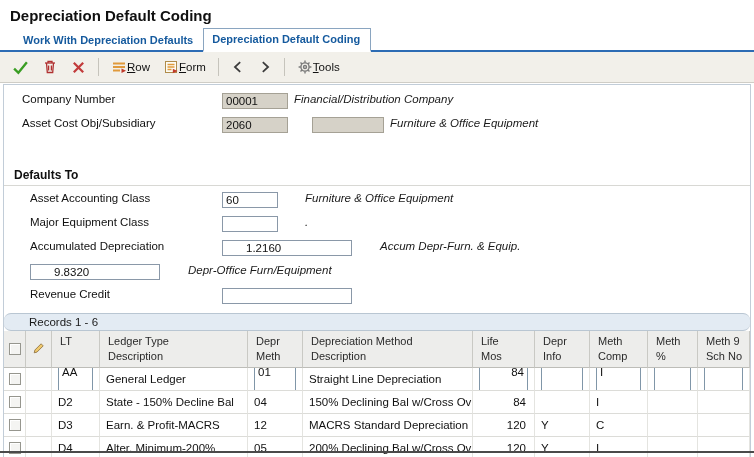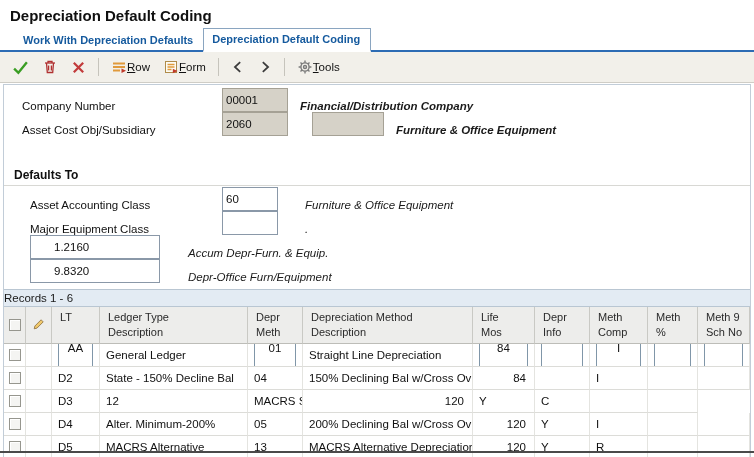--- a/index.html
+++ b/index.html
@@ -21,43 +21,43 @@
   .sep { width:1px; height:18px; background:#c6c4bc; margin:0 5px; }
   .mnemonic { display:inline-block; font-size:11.5px; color:#111; }
   .mnemonic::first-letter { text-decoration:underline; }
   .tbtn svg { display:block; }
 
   
   .content { position:absolute; top:84px; left:3px; right:3px; bottom:0; border:1px solid #c2cdd8; border-bottom:none; background:#fff; }
 
   
   .form-area { padding-top:8px; }
-  .frow { height:19px; margin-bottom:5px; display:flex; align-items:flex-end; padding-left:18px; font-size:11.5px; color:#111; }
+  .frow { height:19px; margin-bottom:5px; display:flex; align-items:flex-start; padding-left:18px; font-size:11.5px; color:#111; }
   .frow label { flex:0 0 200px; }
   .frow.ind { padding-left:26px; }
   .frow.ind label { flex:0 0 192px; }
-  .inp { height:24px; border:1px solid #8a98a8; background:#fff; font-size:11.5px; padding:0 3px; font-family:inherit; color:#111; }
+  .inp { height:16px; border:1px solid #8a98a8; background:#fff; font-size:11.5px; padding:0 3px; font-family:inherit; color:#111; }
   .inp.dis { background:#d6d2c8; border-color:#a5a195; }
   .w66 { width:66px; } .w72 { width:72px; } .w56 { width:56px; } .w130 { width:130px; }
   .numpad { padding-left:23px; }
-  .ml6 { margin-left:12px;font-weight:bold; } .ml24 { margin-left:24px; } .ml27 { margin-left:27px; } .ml28 { margin-left:28px; }
+  .ml6 { margin-left:6px; } .ml24 { margin-left:24px; } .ml27 { margin-left:27px; } .ml28 { margin-left:28px; }
   .desc { font-style:italic; color:#1a1a1a; font-size:11.5px; white-space:nowrap; }
   .sect { font-weight:bold; font-size:12px; color:#101010; padding:7px 0 3px 10px; border-bottom:1px solid #d8d8d4; margin-bottom:6px;margin-top:25px; }
 
   
-  .records { height:18px; background:#e3ebf3; border-top:1px solid #b9c6d2; border-bottom:1px solid #b9c6d2; display:flex; align-items:center; padding-left:0; font-size:11.5px; color:#1a1a1a; margin-top:6px; }
+  .records { height:18px; background:#e3ebf3; border-top:1px solid #b9c6d2; border-bottom:1px solid #b9c6d2; display:flex; align-items:center; padding-left:25px; font-size:11.5px; color:#1a1a1a; margin-top:6px;border-radius:7px; }
   .grid-head, .grid-row { display:grid; grid-template-columns:22px 26px 48px 148px 55px 170px 62px 55px 58px 50px 1fr; }
   .grid-head { background:#ededeb; }
   .gh { border-right:1px solid #c9c9c4; border-bottom:1px solid #bdbdb8; padding:3px 4px 3px 8px; font-size:11px; color:#2a2a2a; white-space:pre-line; line-height:1.35; min-height:34px; }
   .gh.cen { display:flex; align-items:center; justify-content:center; padding:2px; }
   .cell { height:23px; border-right:1px solid #e4e4e0; border-bottom:1px solid #dcdcd8; font-size:11.5px; color:#111; display:flex; align-items:center; padding:0 6px; overflow:hidden; white-space:nowrap; }
   .c-sel, .c-pencil { justify-content:center; padding:0; }
   .val { display:block; width:100%; }
   .num { text-align:right; padding-right:2px; }
-  .edit-row .boxable { border:1px solid #8096a8; background:#fff; height:30px; line-height:15px; padding:0 3px;text-align:center; }
+  .edit-row .boxable { border:1px solid #8096a8; background:#fff; height:30px; line-height:15px; padding:0 3px; }
   .chk { width:12px; height:12px; background:#f4f4f2; border:1px solid #96968e; box-shadow:inset 1px 1px 0 #fff; }
   .bottom-line { position:absolute; left:0; right:0; bottom:4px; height:2px; background:#4a4a4a; }
 </style>
 </head>
 <body>
 
 <div class="screen">
 
   <div class="titlebar">
     <h1>Depreciation Default Coding</h1>
@@ -149,29 +149,34 @@
         <span class="desc ml27">Furniture &amp; Office Equipment</span>
       </div>
 
       <div class="frow ind">
         <label>Major Equipment Class</label>
         <input class="inp w56" value="" style="">
         <span class="desc ml27">.</span>
       </div>
 
       <div class="frow ind">
+        <label>Accumulated Depreciation</label>
         <input class="inp w130 numpad" value="1.2160" style="">
         <span class="desc ml28">Accum Depr-Furn. &amp; Equip.</span>
       </div>
 
       <div class="frow ind">
         <input class="inp w130 numpad" value="9.8320" style="">
         <span class="desc ml28">Depr-Office Furn/Equipment</span>
       </div>
 
+      <div class="frow ind">
+        <label>Revenue Credit</label>
+        <input class="inp w130" value="" style="">
+      </div>
 
     </div>
 
     <div class="records">
       <span>Records 1 - 6</span>
     </div>
 
     <div class="grid-head">
       <div class="gh cen"><span class="chk"></span></div>
       <div class="gh cen">
@@ -267,20 +272,23 @@
   </div>
         <div class="grid-row">
     <div class="cell c-sel">
             <span class="chk"></span>
           </div>
     <div class="cell c-pencil"></div>
     <div class="cell">
             <span class="val boxable">D3</span>
           </div>
     <div class="cell">
+            <span class="val">Earn. &amp; Profit-MACRS</span>
+          </div>
+    <div class="cell">
             <span class="val boxable">12</span>
           </div>
     <div class="cell">
             <span class="val">MACRS Standard Depreciation</span>
           </div>
     <div class="cell">
             <span class="val boxable num">120</span>
           </div>
     <div class="cell">
             <span class="val boxable">Y</span>

